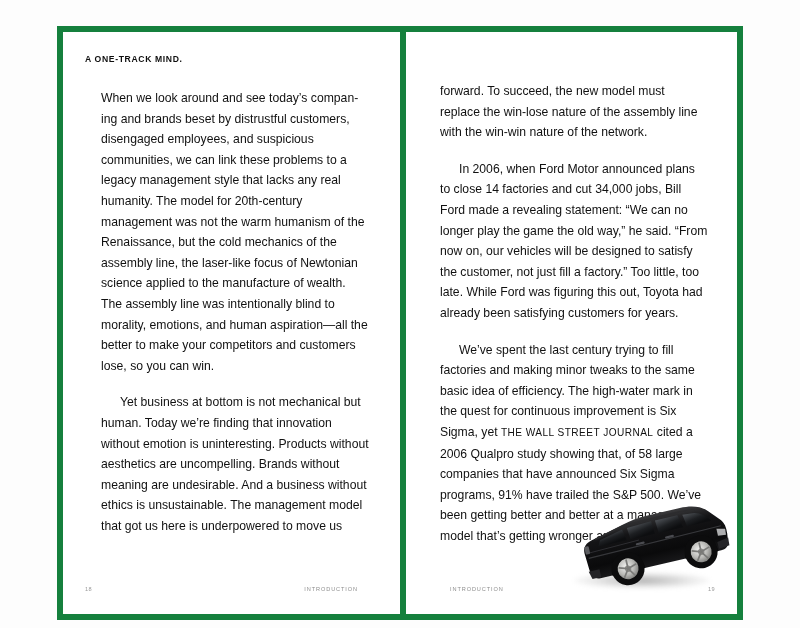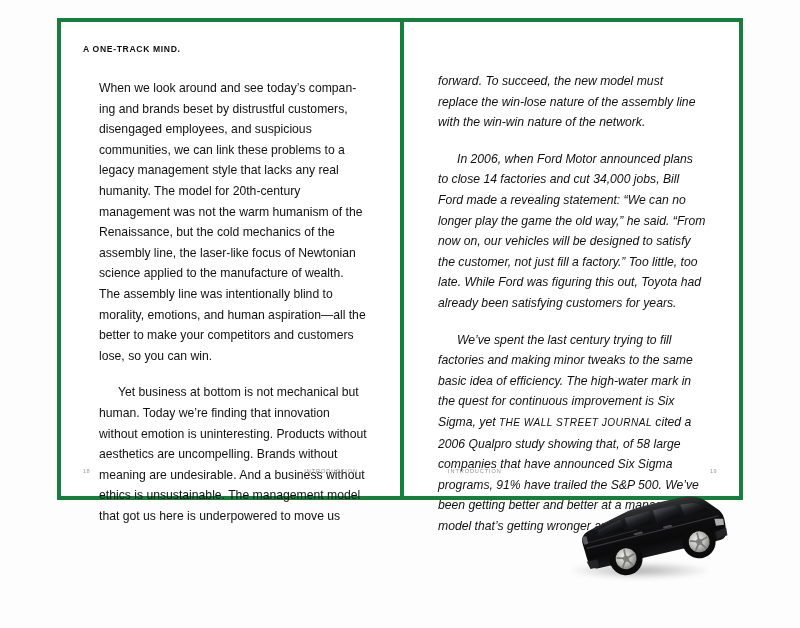--- a/index.html
+++ b/index.html
@@ -19,24 +19,24 @@
     left: 0;
     top: 0;
     width: 800px;
     height: 628px;
     background: #fdfdfd;
   }
 
   
   .page-sheet {
     position: absolute;
-    top: 18px;
-    height: 482px;
+    top: 26px;
+    height: 594px;
     background: #ffffff;
-    border: 4px solid #15803d;
+    border: 6px solid #15803d;
     box-sizing: border-box;
   }
   .page-left  { left: 57px;  width: 343px; border-right: none; }
   .page-right { left: 400px; width: 343px; }
 
   .page-inner {
     position: absolute;
     inset: 0;
   }
 
@@ -54,21 +54,21 @@
 
   .column {
     position: absolute;
     width: 300px;
     font-size: 12.2px;
     line-height: 20.6px;
     color: #111111;
     text-align: left;
   }
   .col-left  { left: 22px; top: 40px; }
-  .col-right { left: 18px; top: 33px; font-style: italic; }
+  .col-right { left: 18px; top: 33px; }
 
   .column p {
     margin: 16px;
   }
   .column p.indent {
     text-indent: 19px;
   }
 
   .smallcaps {
     font-size: 10.1px;

